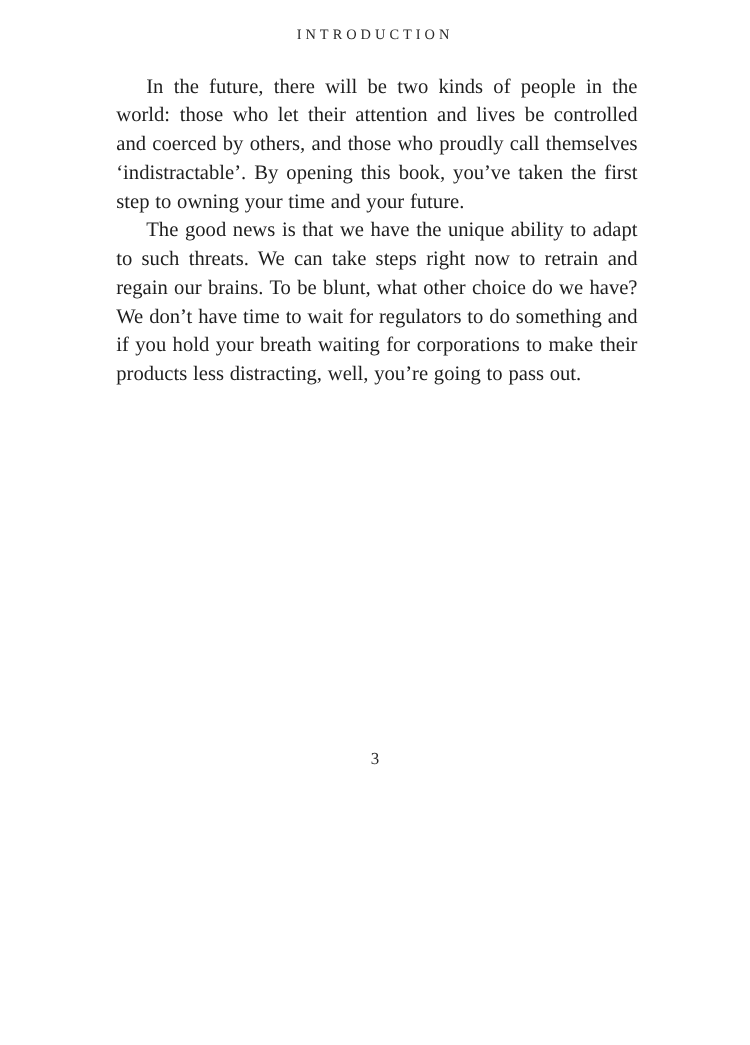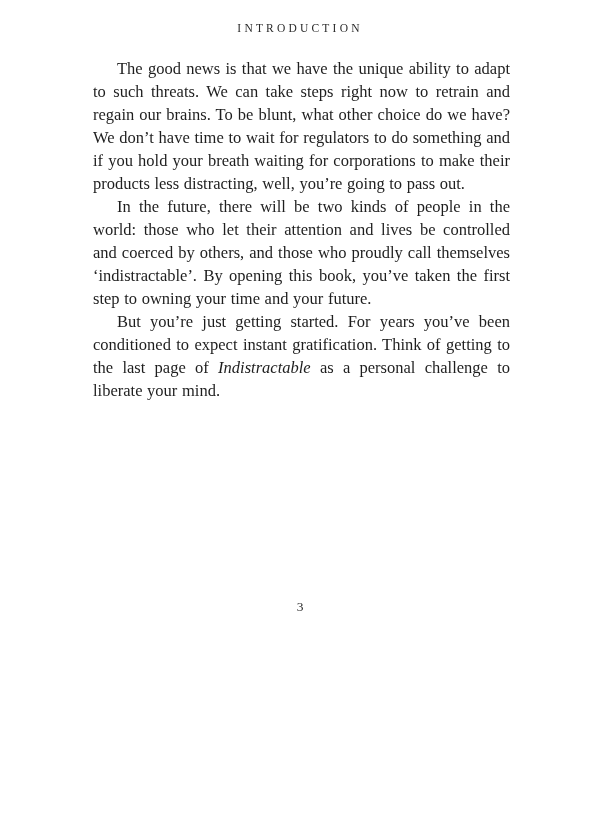--- a/index.html
+++ b/index.html
@@ -59,24 +59,23 @@
 </style>
 </head>
 <body>
 
 <div class="page">
 
   <div class="running-head">INTRODUCTION</div>
 
   <div class="content">
 
+    <p>In the future, there will be two kinds of people in the world: those who let their attention and lives be controlled and coerced by others, and those who proudly call themselves ‘indistractable’. By opening this book, you’ve taken the first step to owning your time and your future.</p>
+
     <p>The good news is that we have the unique ability to adapt to such threats. We can take steps right now to retrain and regain our brains. To be blunt, what other choice do we have? We don’t have time to wait for regulators to do something and if you hold your breath waiting for corporations to make their products less distracting, well, you’re going to pass out.</p>
 
-    <p>In the future, there will be two kinds of people in the world: those who let their attention and lives be controlled and coerced by others, and those who proudly call themselves ‘indistractable’. By opening this book, you’ve taken the first step to owning your time and your future.</p>
-
-    <p><span>But you’re just getting started. For years you’ve been conditioned to expect instant gratification. Think of getting to the last page of </span><em>Indistractable</em><span> as a personal challenge to liberate your mind.</span></p>
 
 
   </div>
 
   <div class="folio">3</div>
 
 </div>
 
 </body></html>

